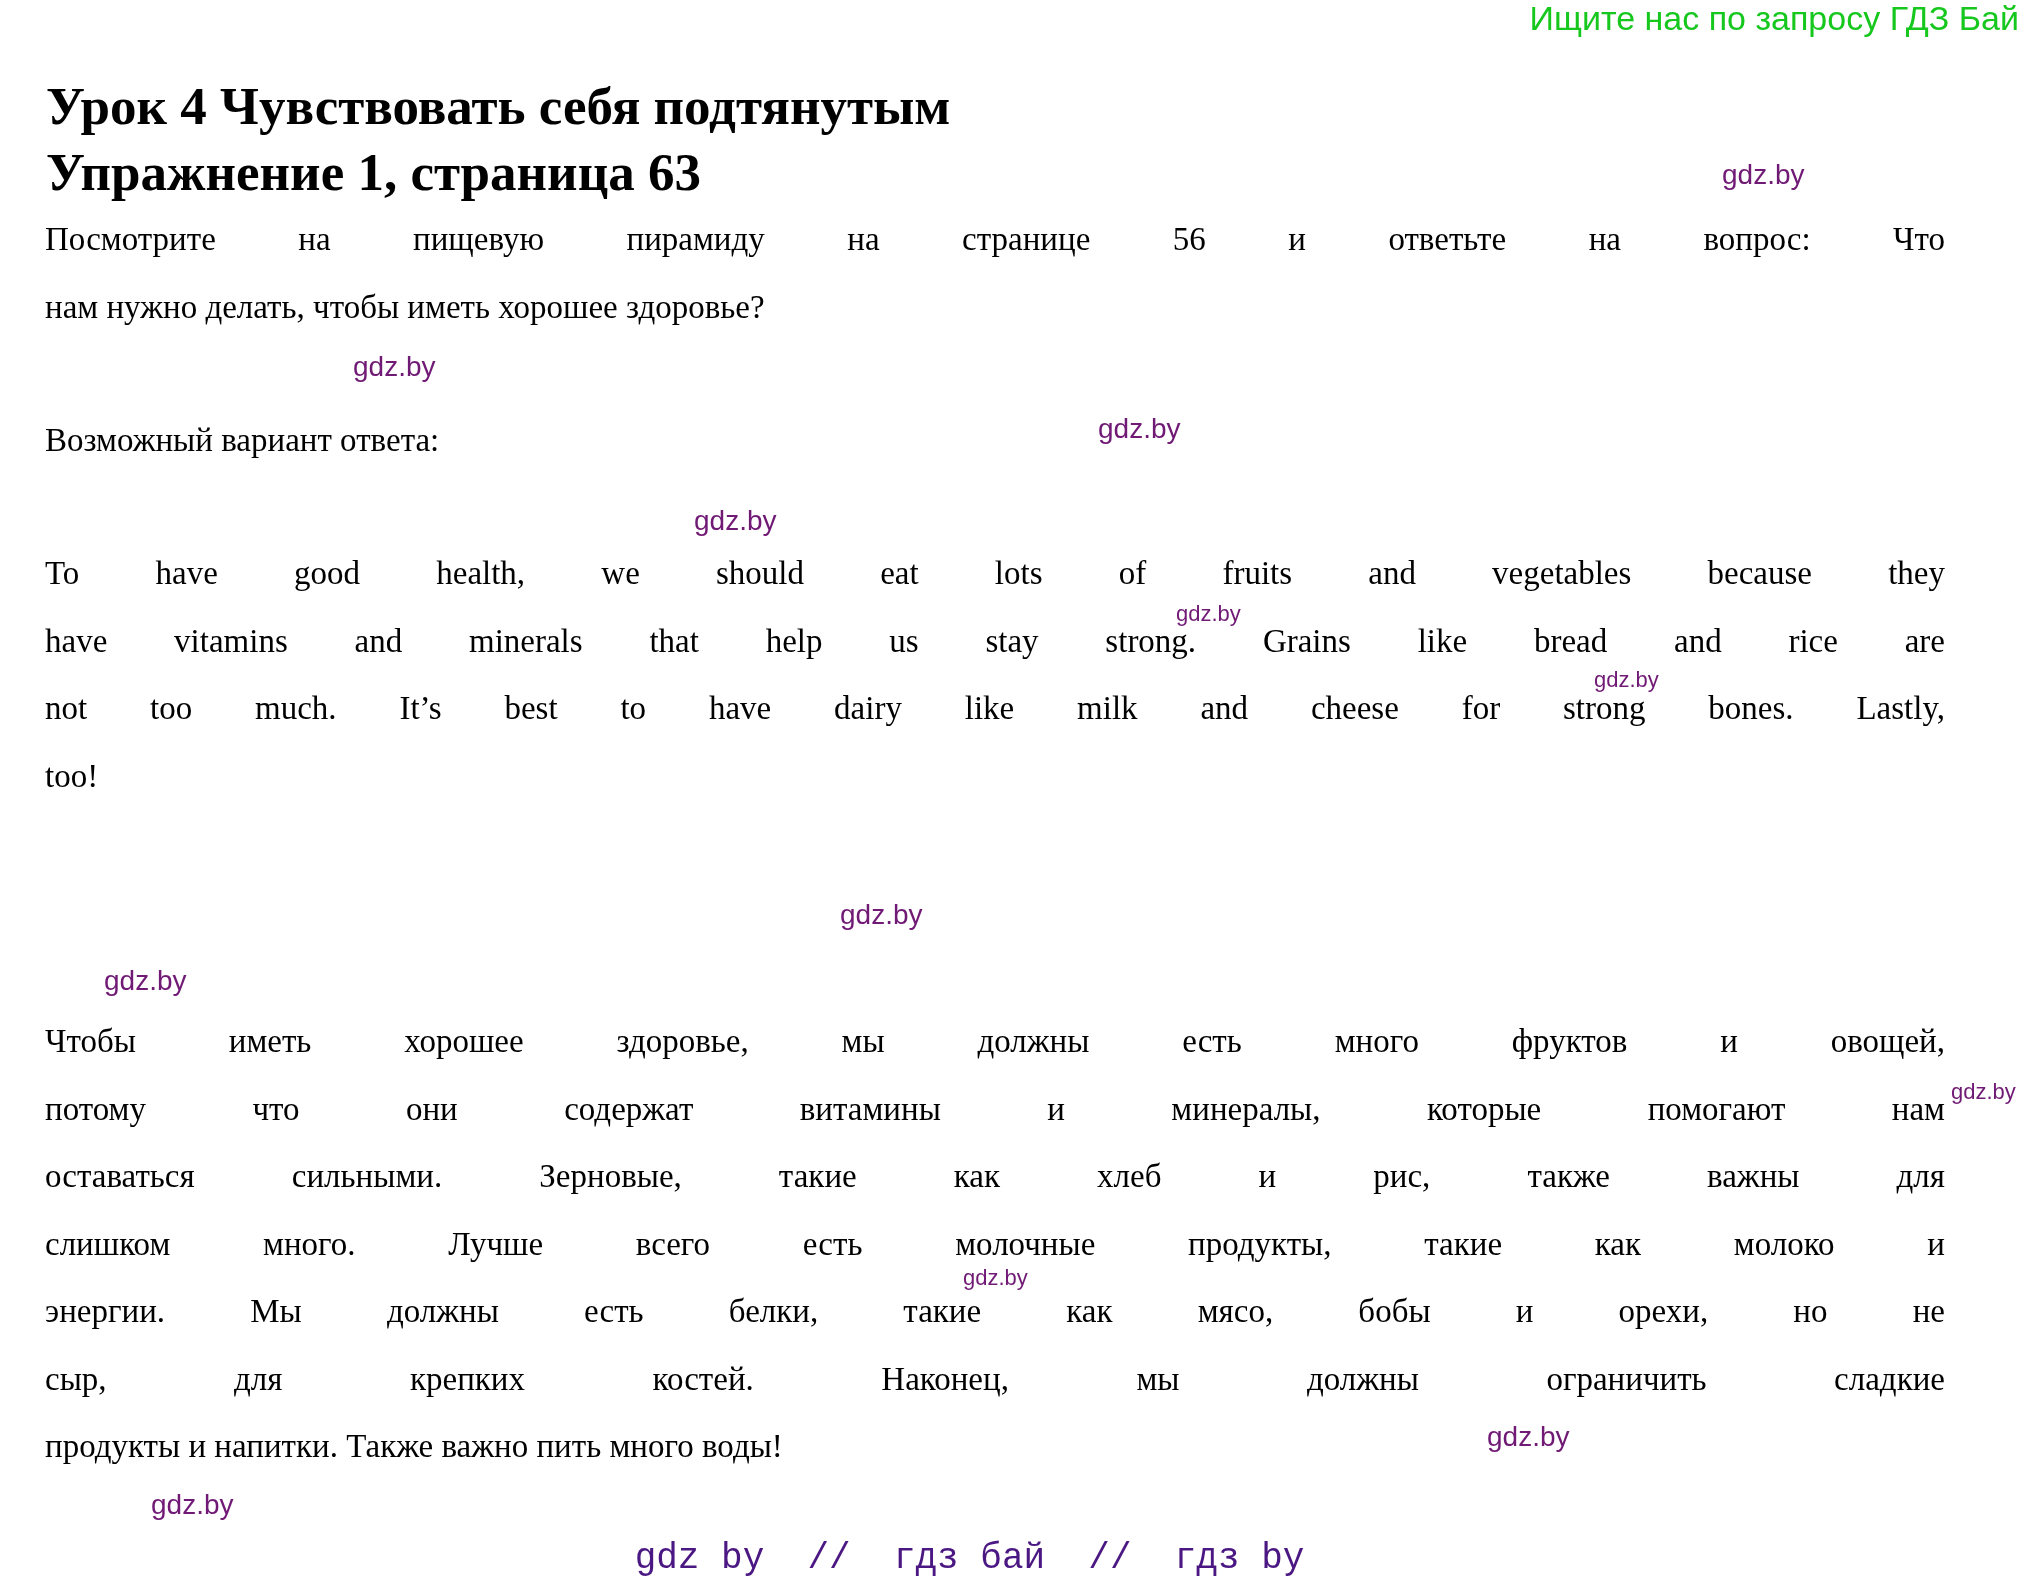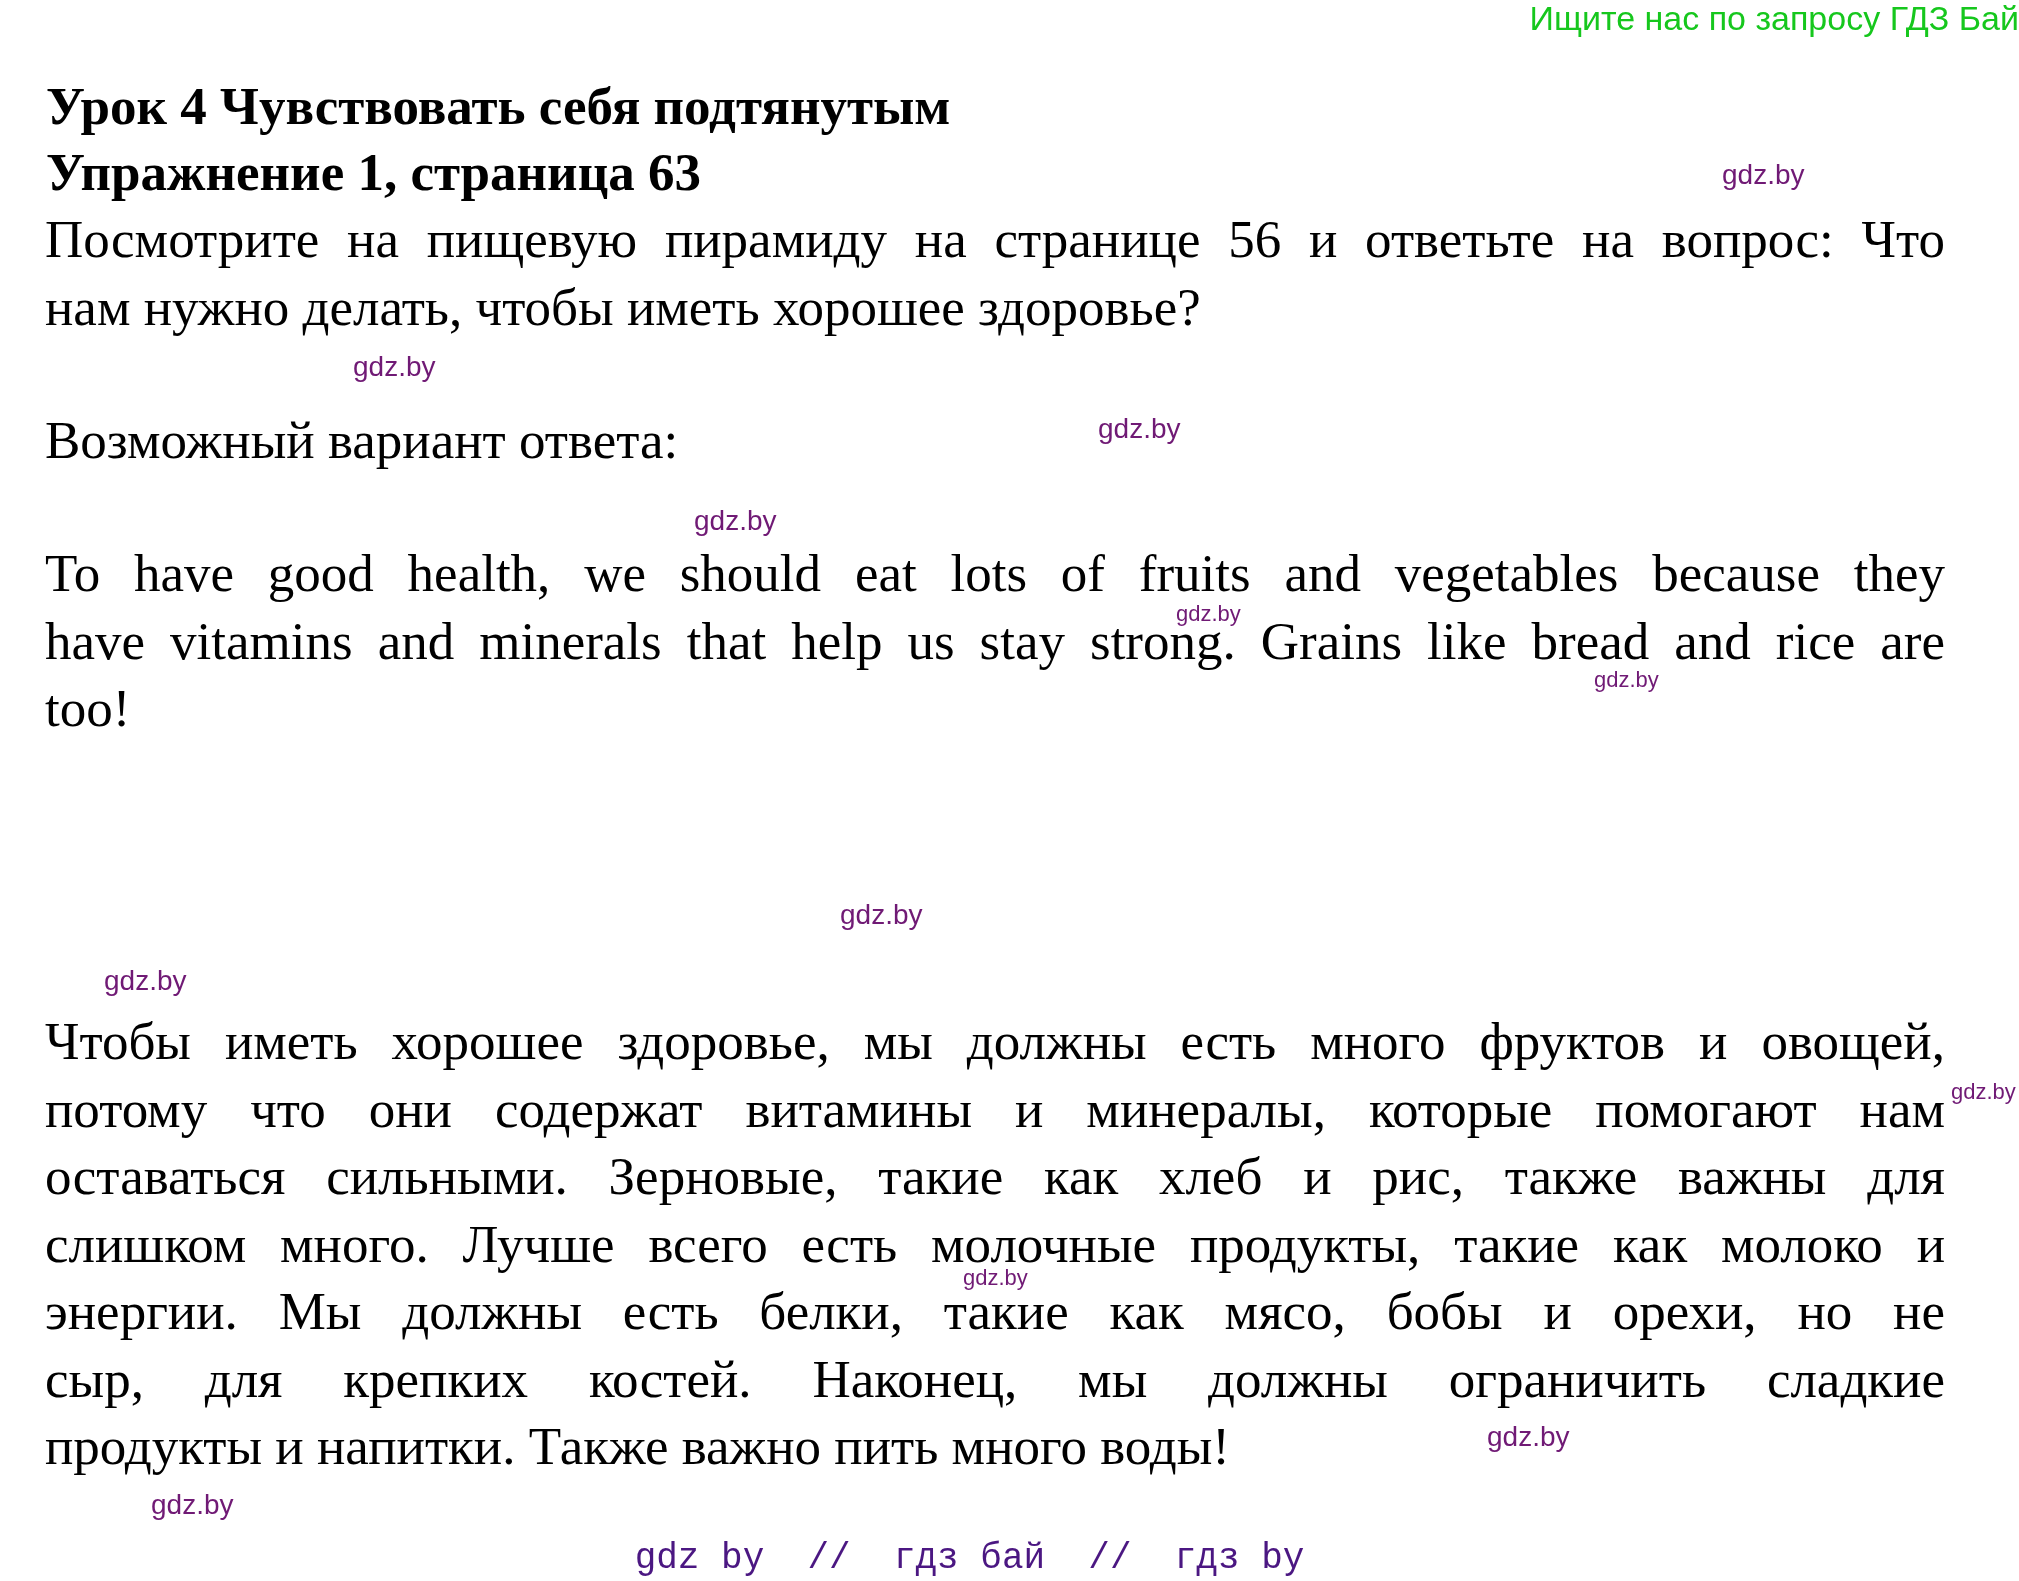--- a/index.html
+++ b/index.html
@@ -1,19 +1,19 @@
 <!DOCTYPE html>
 <html><head>
 <meta charset="utf-8">
 <style>
   html, body { margin:0; padding:0; background:#ffffff; }
   body { width:2019px; height:1581px; position:relative; overflow:hidden; font-family:"Liberation Serif", serif; color:#000; }
   .banner { position:absolute; top:0; left:0; width:2019px; text-align:right; font-family:"Liberation Sans", sans-serif; font-size:34px; line-height:36px; color:#16c71d; }
   .h { position:absolute; left:46px; font-weight:bold; font-size:53px; line-height:60px; white-space:nowrap; }
-  .para { position:absolute; left:45px; width:1900px; font-size:53px; line-height:67.5px; text-align:justify; }
+  .para { position:absolute; left:45px; width:1900px; font-size:33px; line-height:67.5px; text-align:justify; }
   .line { display:block; white-space:nowrap; }
   .just { text-align:justify; text-align-last:justify; white-space:normal; }
   .wm { position:absolute; font-family:"Liberation Sans", sans-serif; font-size:28px; line-height:30px; color:#701a75; white-space:nowrap; }
   .wm.sm { font-size:22px; line-height:24px; }
   .footer { position:absolute; top:1538px; left:0; width:1939px; text-align:center; font-family:Liberation Mono, monospace; font-size:36px; color:#4b1782; white-space:pre; }
 </style>
 </head>
 <body>
 
 <div class="banner">Ищите нас по запросу ГДЗ Бай</div>
@@ -26,20 +26,21 @@
   <span class="line">нам нужно делать, чтобы иметь хорошее здоровье?</span>
 </div>
 
 <div class="para" style="top:407px;">
   <span class="line">Возможный вариант ответа:</span>
 </div>
 
 <div class="para" style="top:540px;">
   <span class="line just">To have good health, we should eat lots of fruits and vegetables because they</span>
   <span class="line just">have vitamins and minerals that help us stay strong. Grains like bread and rice are</span>
+  <span class="line just">not too much. It’s best to have dairy like milk and cheese for strong bones. Lastly,</span>
   <span class="line">too!</span>
 </div>
 
 <div class="para" style="top:1008px;">
   <span class="line just">Чтобы иметь хорошее здоровье, мы должны есть много фруктов и овощей,</span>
   <span class="line just">потому что они содержат витамины и минералы, которые помогают нам</span>
   <span class="line just">оставаться сильными. Зерновые, такие как хлеб и рис, также важны для</span>
   <span class="line just">слишком много. Лучше всего есть молочные продукты, такие как молоко и</span>
   <span class="line just">энергии. Мы должны есть белки, такие как мясо, бобы и орехи, но не</span>
   <span class="line just">сыр, для крепких костей. Наконец, мы должны ограничить сладкие</span>

